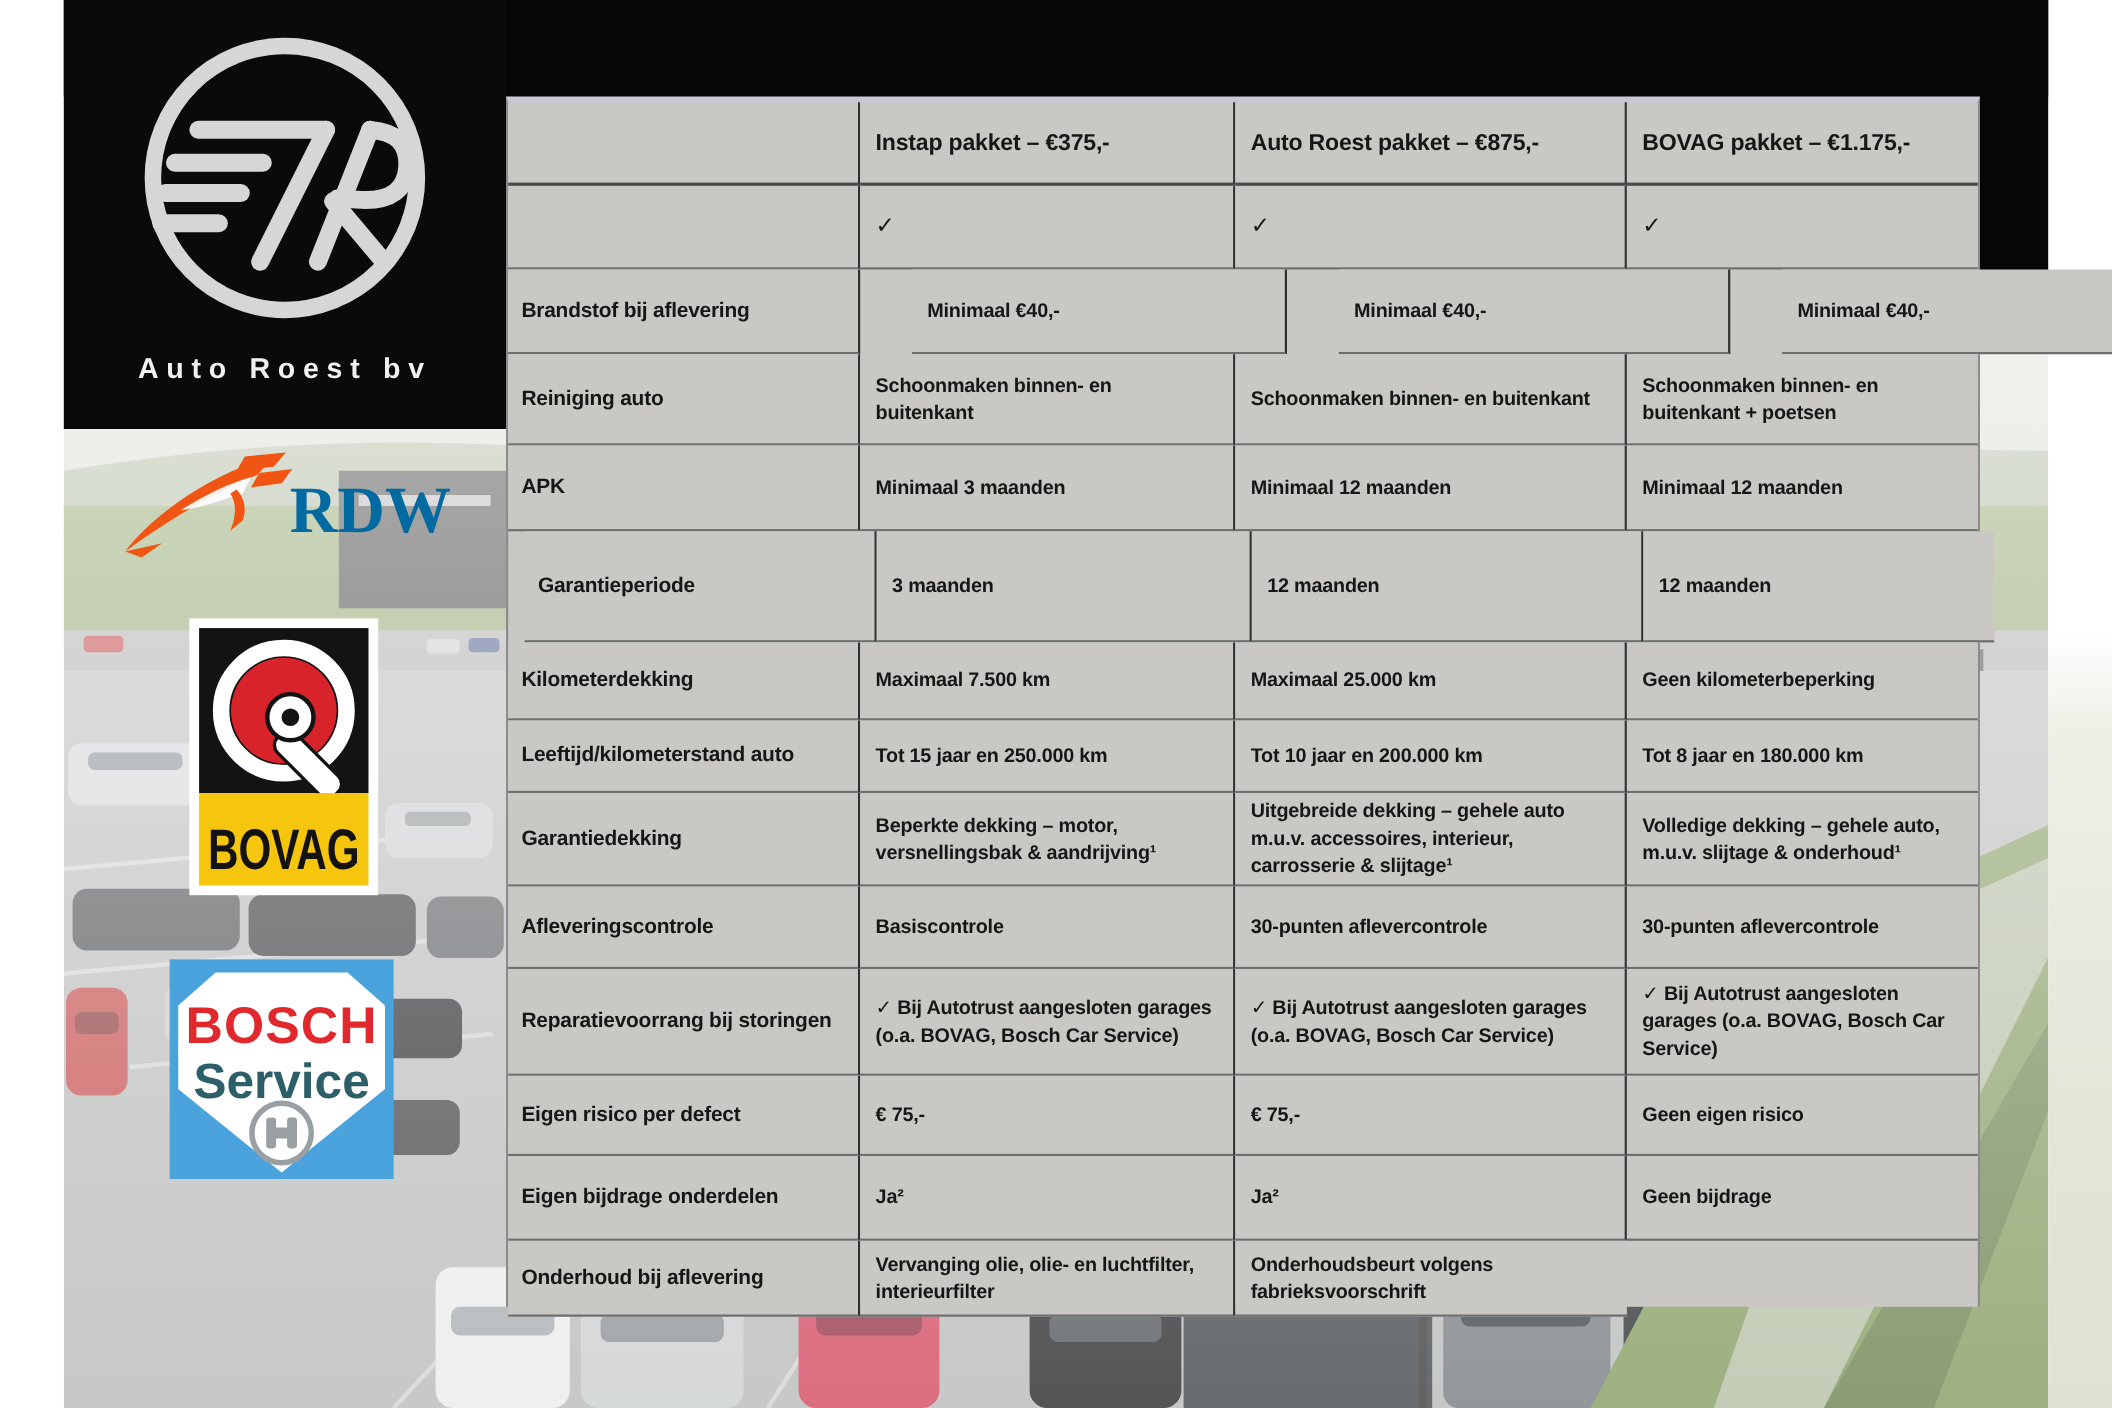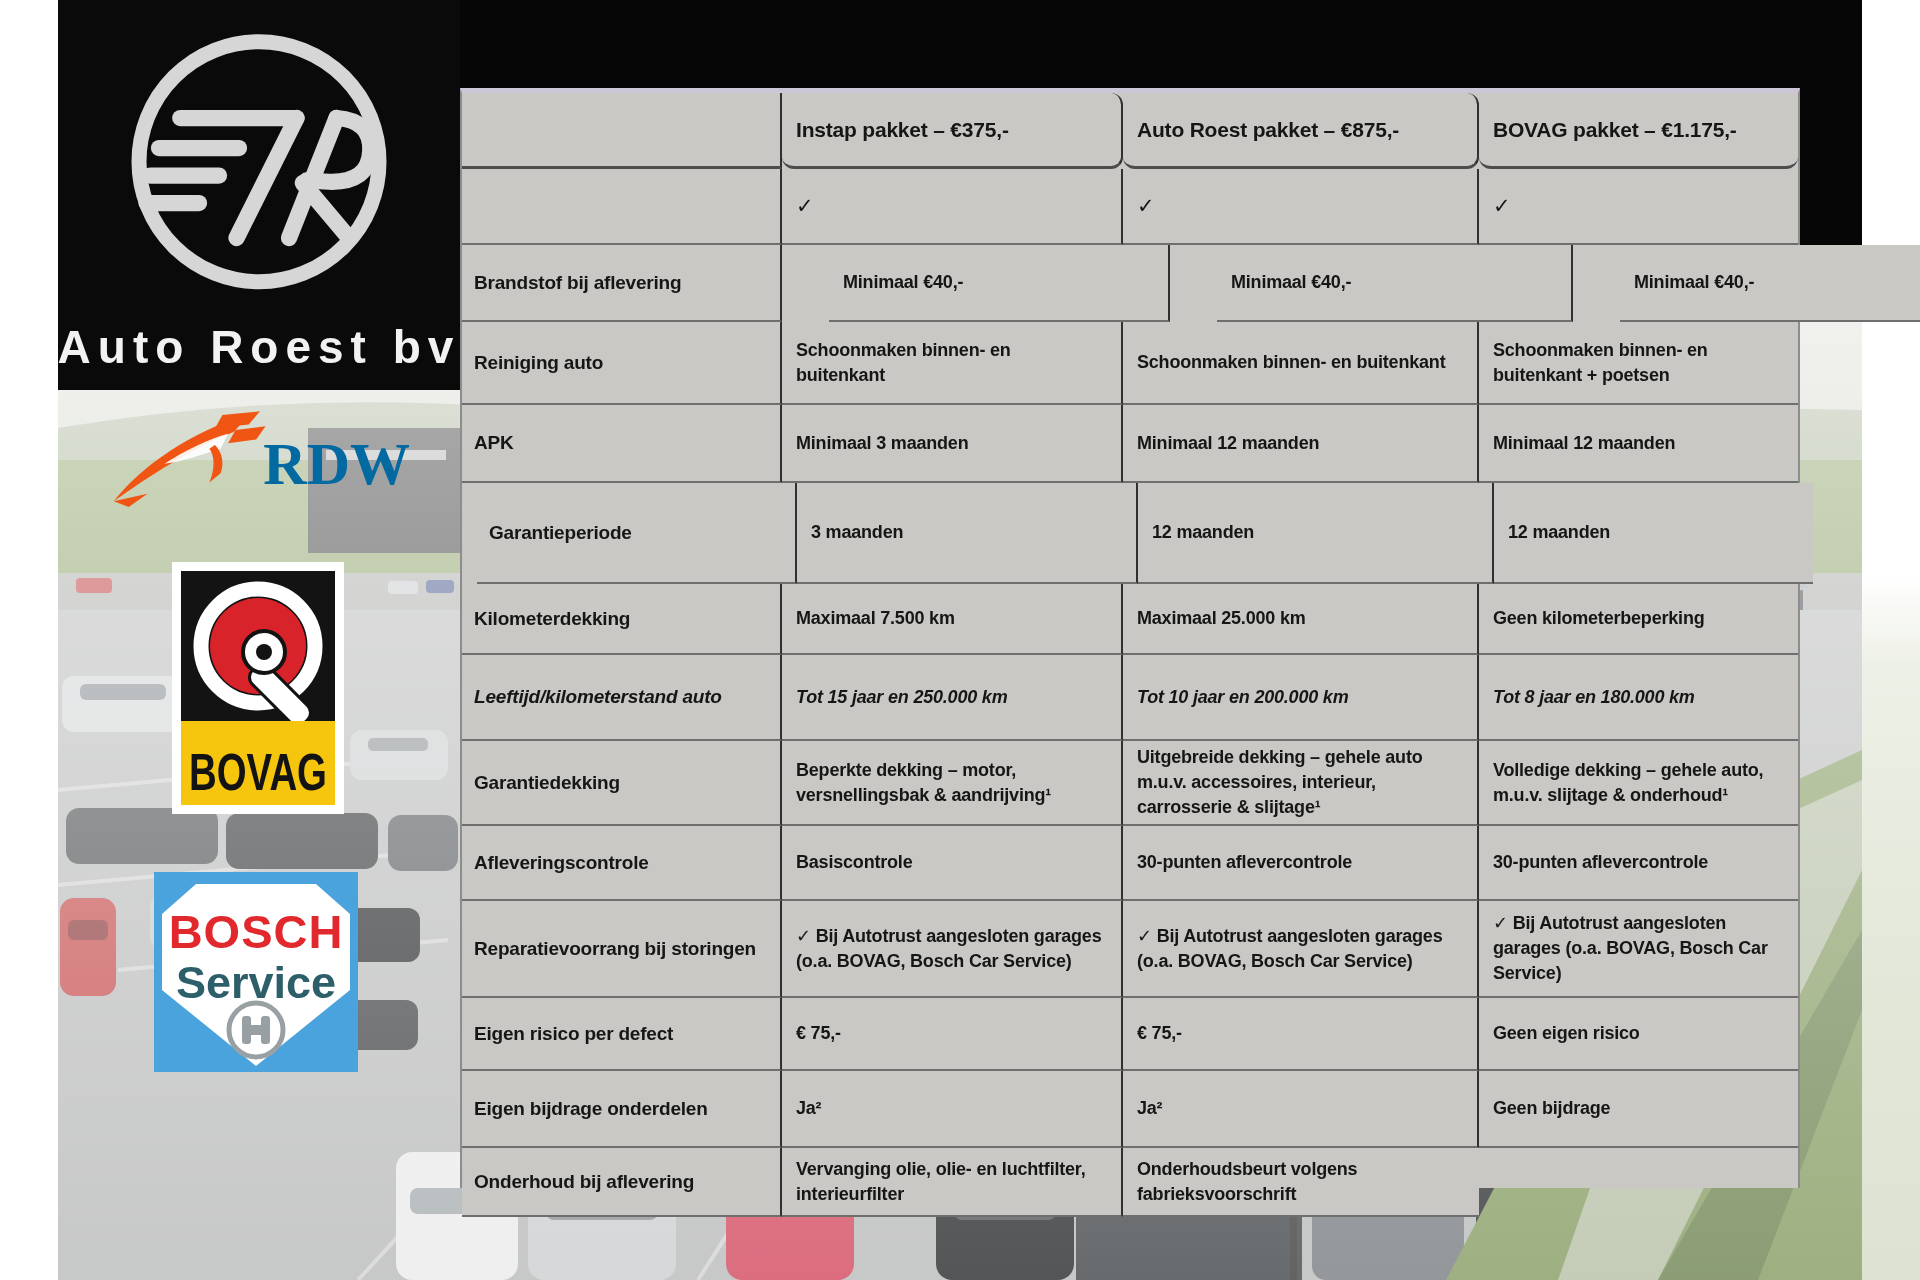--- a/index.html
+++ b/index.html
@@ -10,40 +10,40 @@
   #photo{position:absolute;left:58px;top:310px;width:1804px;height:970px;}
   #right-fade{position:absolute;left:1862px;top:0;width:58px;height:1280px;
     background:linear-gradient(180deg,#ffffff 0%,#ffffff 45%,#edf0e6 52%,#e2e7d8 78%,#dde2d3 100%);}
 
   
   #topbar{position:absolute;left:58px;top:0;width:1804px;height:88px;background:#060606;}
   #rightblack{position:absolute;left:1800px;top:0;width:62px;height:310px;background:#060606;}
   #logobox{position:absolute;left:58px;top:0;width:402px;height:390px;background:#0a0a0a;
            display:flex;flex-direction:column;align-items:center;}
   #logobox .ring{margin-top:18px;}
-  #brand-name{color:#f2f2f2;font-weight:bold;font-size:46px;letter-spacing:7px;margin-top:2px;white-space:nowrap;}
+  #brand-name{color:#f2f2f2;font-weight:bold;font-size:26px;letter-spacing:7px;margin-top:2px;white-space:nowrap;}
 
   
   #rdw{position:absolute;left:110px;top:408px;width:300px;height:105px;display:flex;align-items:center;}
   #rdw .word{font-family:"Liberation Serif","DejaVu Serif",serif;font-weight:bold;color:#0369a1;
              font-size:60px;line-height:1;margin-left:-6px;margin-top:6px;}
   #bovag{position:absolute;left:172px;top:562px;width:172px;height:252px;}
   #bosch{position:absolute;left:154px;top:872px;width:204px;height:200px;}
 
   
   #table{position:absolute;left:460px;top:88px;width:1340px;height:1100px;
          border-top:5px solid #cdc6d9;border-left:2px solid #8c8c8c;border-right:2px solid #8c8c8c;
          box-sizing:border-box;background:#c9c8c5;}
   .trow{display:grid;grid-template-columns:320px 341px 356px 319px;}
   .cell{background:#c9c8c5;border-right:2px solid #303030;border-bottom:2px solid #6e6e6e;
         box-sizing:border-box;display:flex;align-items:center;overflow:hidden;
         color:#161616;letter-spacing:-0.2px;}
   .cell:last-child{border-right:none;}
   .trow.header .cell{border-bottom:3px solid #4c4c4c;}
-  .head-cell{font-weight:bold;font-size:21px;padding:0 10px 0 14px;border-radius:12px;}
+  .head-cell{font-weight:bold;font-size:21px;padding:0 10px 0 14px;}
   .label-cell{font-weight:bold;font-size:19px;padding:0 8px 0 12px;}
   .value-cell{font-weight:bold;font-size:18px;line-height:1.38;padding:2px 18px 2px 14px;}
   .trow.checkrow .value-cell{font-weight:400;font-size:21px;}
 
   svg text{font-family:"Liberation Sans","DejaVu Sans",sans-serif;}
 </style>
 </head>
 <body>
 
 <div id="stage">
@@ -230,21 +230,21 @@
         <div class="cell value-cell">3 maanden</div>
         <div class="cell value-cell">12 maanden</div>
         <div class="cell value-cell">12 maanden</div>
       </div>
       <div class="trow" style="height: 71px;">
         <div class="cell label-cell">Kilometerdekking</div>
         <div class="cell value-cell">Maximaal 7.500 km</div>
         <div class="cell value-cell">Maximaal 25.000 km</div>
         <div class="cell value-cell">Geen kilometerbeperking</div>
       </div>
-      <div class="trow" style="height: 86px; font-style: italic;">
+      <div class="trow" style="height: 66px;">
         <div class="cell label-cell">Leeftijd/kilometerstand auto</div>
         <div class="cell value-cell">Tot 15 jaar en 250.000 km</div>
         <div class="cell value-cell">Tot 10 jaar en 200.000 km</div>
         <div class="cell value-cell">Tot 8 jaar en 180.000 km</div>
       </div>
       <div class="trow" style="height: 85px;">
         <div class="cell label-cell">Garantiedekking</div>
         <div class="cell value-cell">Beperkte dekking – motor, versnellingsbak &amp; aandrijving¹</div>
         <div class="cell value-cell">Uitgebreide dekking – gehele auto m.u.v. accessoires, interieur, carrosserie &amp; slijtage¹</div>
         <div class="cell value-cell">Volledige dekking – gehele auto, m.u.v. slijtage &amp; onderhoud¹</div>

